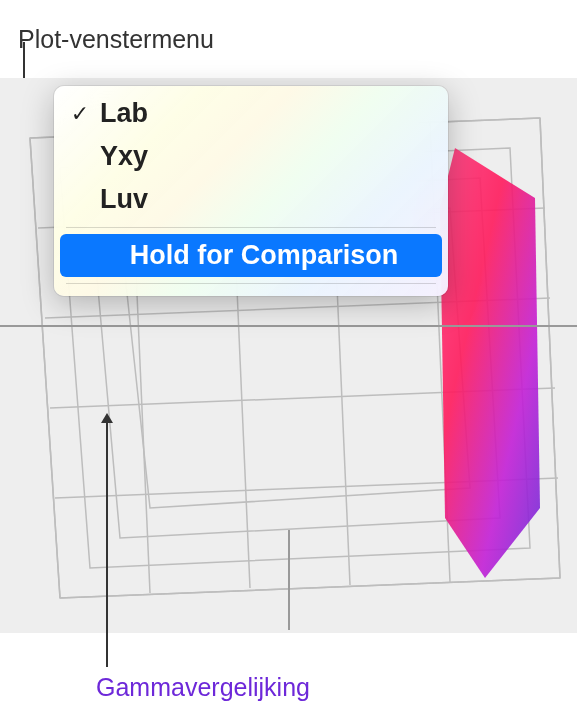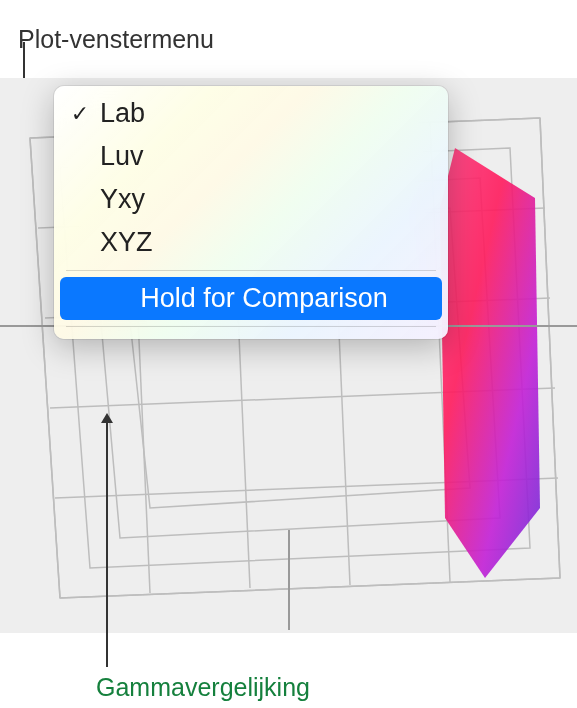--- a/index.html
+++ b/index.html
@@ -85,40 +85,41 @@
     }
     .menu-check {
       width: 40px;
       text-align: center;
       font-size: 22px;
       color: #222;
       flex-shrink: 0;
     }
     .menu-label {
       flex: 1;
+      font-weight: bold;
     }
     .menu-item.highlighted {
       background: #0a78ff;
       color: #fff;
       text-align: center;
     }
     .menu-item.highlighted .menu-check {
       color: #fff;
     }
     .menu-separator {
       height: 1px;
       background: rgba(0,0,0,0.15);
       margin: 6px 12px;
     }
     .callout-bottom {
       position: absolute;
       bottom: 6px;
       left: 96px;
       font-size: 25px;
-      color: #15803d;
+      color: #6d28d9;
     }
     .callout-arrow-bottom {
       position: absolute;
       top: 415px;
       left: 106px;
       width: 2px;
       height: 252px;
       background: #333;
     }
     .callout-arrow-bottom::before {
@@ -192,29 +193,25 @@
 <div class="axis-line-h"></div>
 <div class="axis-line-v"></div>
 
 <div class="menu">
   <div class="menu-item">
     <span class="menu-check">✓</span>
     <span class="menu-label">Lab</span>
   </div>
   <div class="menu-item">
     <span class="menu-check"></span>
-    <span class="menu-label">Luv</span>
+    <span class="menu-label">Yxy</span>
   </div>
   <div class="menu-item">
     <span class="menu-check"></span>
-    <span class="menu-label">Yxy</span>
-  </div>
-  <div class="menu-item">
-    <span class="menu-check"></span>
-    <span class="menu-label">XYZ</span>
+    <span class="menu-label">Luv</span>
   </div>
 
   <div class="menu-separator"></div>
 
   <div class="menu-item highlighted">
     <span class="menu-check"></span>
     <span class="menu-label">Hold for Comparison</span>
   </div>
 
   <div class="menu-separator"></div>

